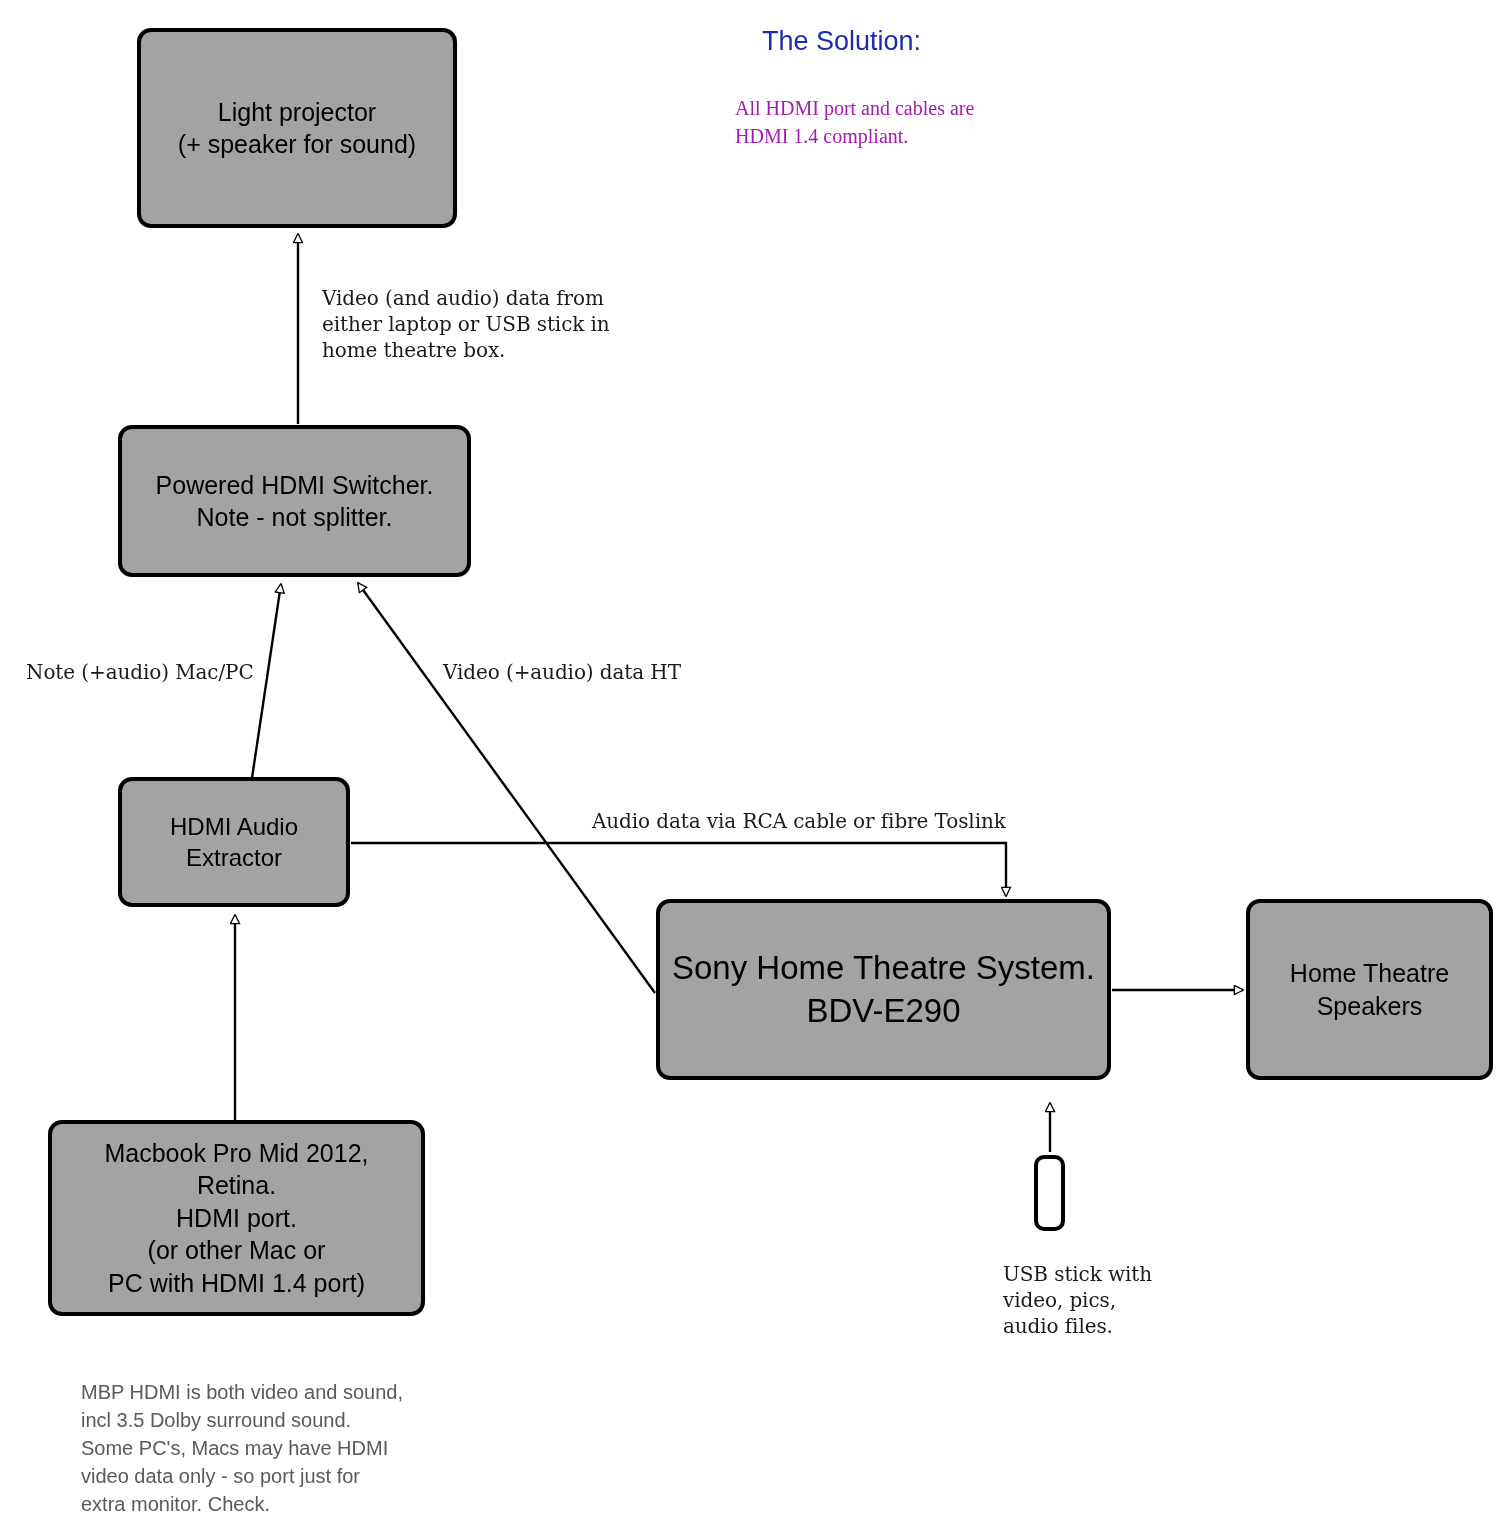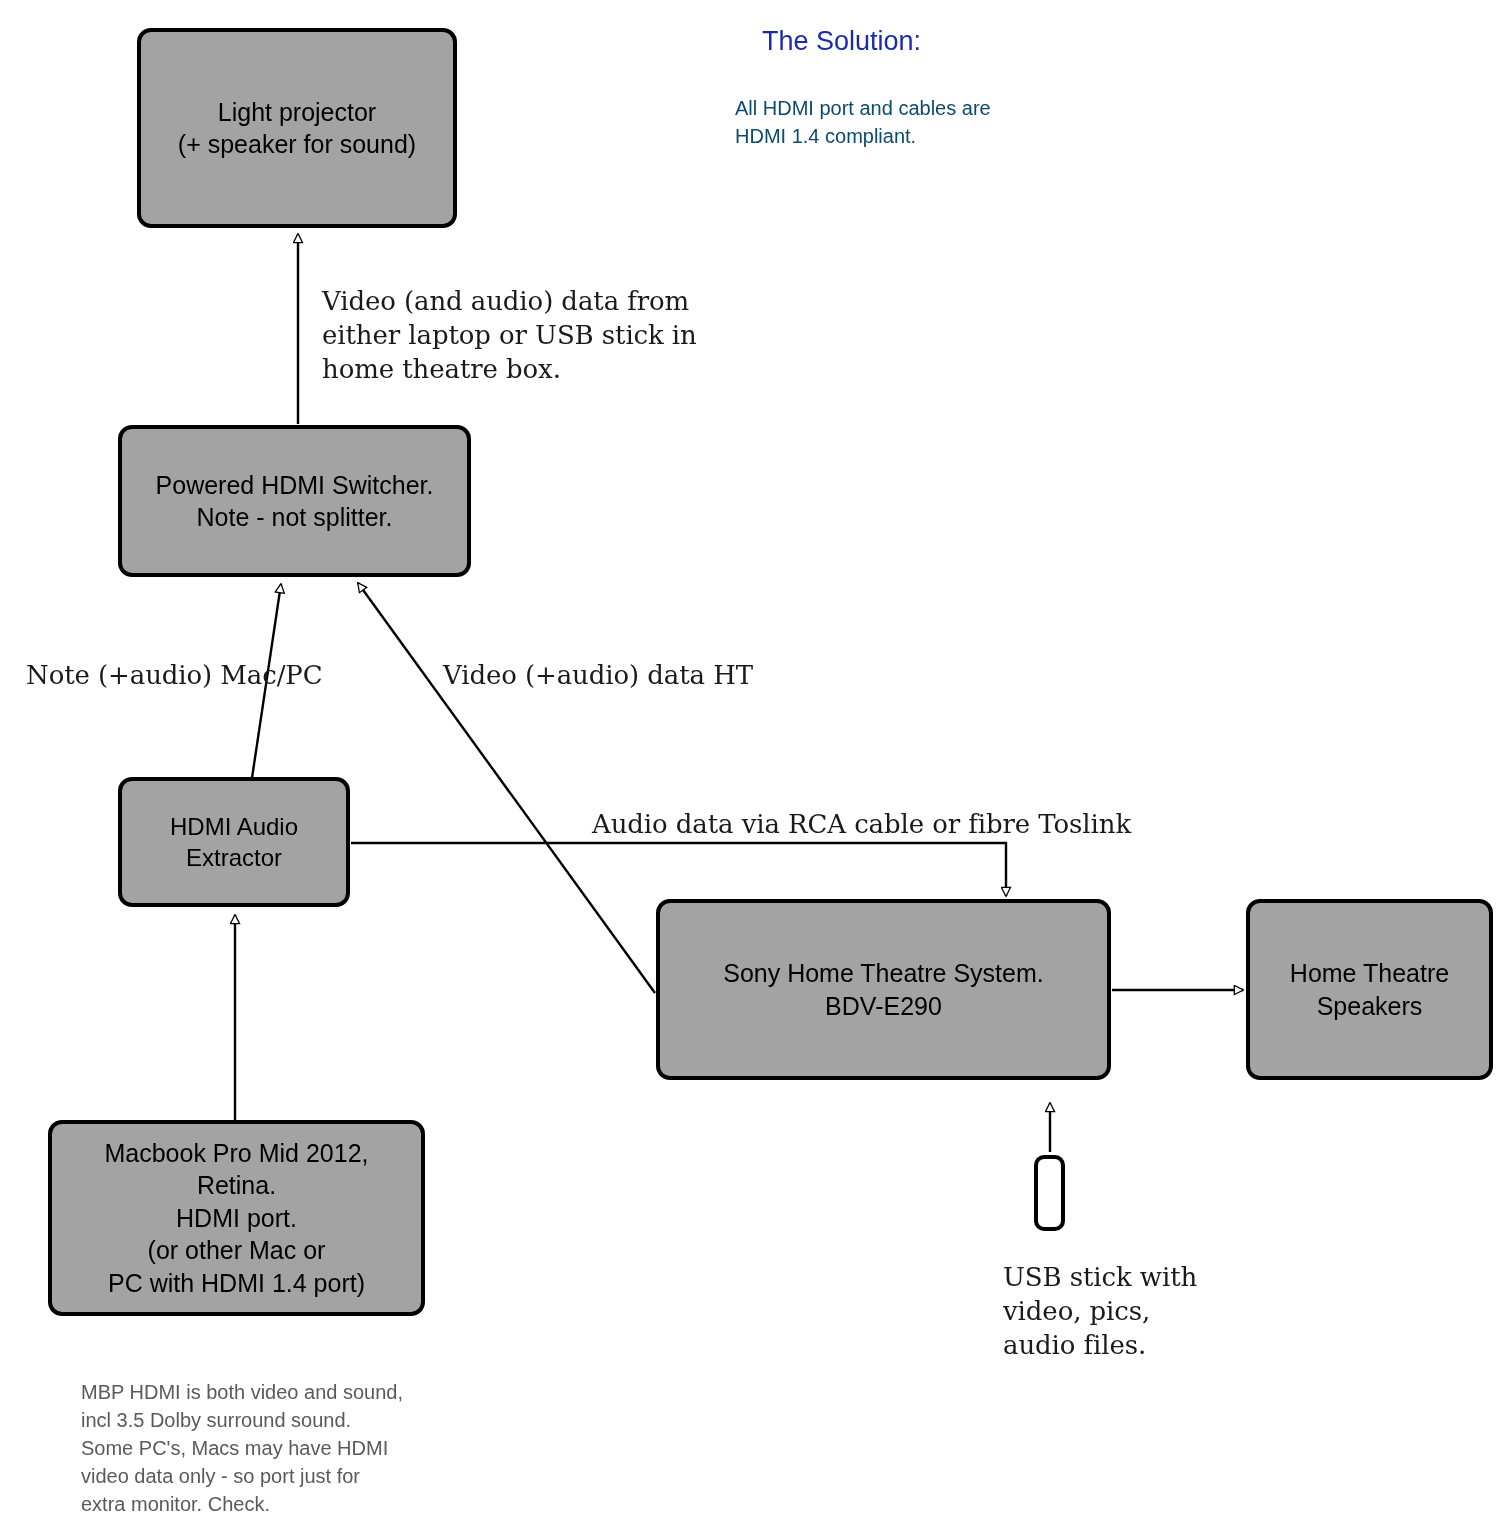--- a/index.html
+++ b/index.html
@@ -41,55 +41,55 @@
   .usb-stick {
     position: absolute;
     box-sizing: border-box;
     border: 4px solid #000000;
     border-radius: 10px;
     background: #ffffff;
   }
   .edge-label {
     position: absolute;
     font-family: "DejaVu Serif", "Liberation Serif", serif;
-    font-size: 26px;
+    font-size: 20px;
     color: #1a1a1a;
     line-height: 1.30;
     white-space: pre-line;
     letter-spacing: -0.1px;
   }
   .title {
     position: absolute;
     font-family: "Liberation Sans", sans-serif;
     font-size: 27px;
     color: #1a2bae;
     font-weight: 400;
     white-space: pre-line;
   }
   .subtitle {
     position: absolute;
-    font-family: Liberation Sans, sans-serif;
+    font-family: Liberation Serif, serif;
     font-size: 20px;
-    color: #0c4a6e;
+    color: #a21caf;
     line-height: 1.38;
     white-space: pre-line;
   }
   .footnote {
     position: absolute;
     font-family: "Liberation Sans", sans-serif;
     font-size: 20px;
     color: #5a5a5a;
     line-height: 1.40;
     white-space: pre-line;
   }
   #n-projector { left: 137px; top: 28px;   width: 320px; height: 200px; font-size: 25px; }
   #n-switcher  { left: 118px; top: 425px;  width: 353px; height: 152px; font-size: 25px; }
   #n-extractor { left: 118px; top: 777px;  width: 232px; height: 130px; font-size: 24px; }
   #n-macbook   { left: 48px;  top: 1120px; width: 377px; height: 196px; font-size: 25px; }
-  #n-sony      { left: 656px; top: 899px;  width: 455px; height: 181px; font-size: 25px; }
+  #n-sony      { left: 656px; top: 899px;  width: 455px; height: 181px; font-size: 33px; }
   #n-speakers  { left: 1246px;top: 899px;  width: 247px; height: 181px; font-size: 25px; }
   #usb-stick-shape { left: 1034px; top: 1155px; width: 31px; height: 76px; }
 </style>
 </head>
 <body>
 
 <div id="canvas">
 
   <svg class="edges" viewBox="0 0 1506 1527" xmlns="http://www.w3.org/2000/svg">
     <defs>

